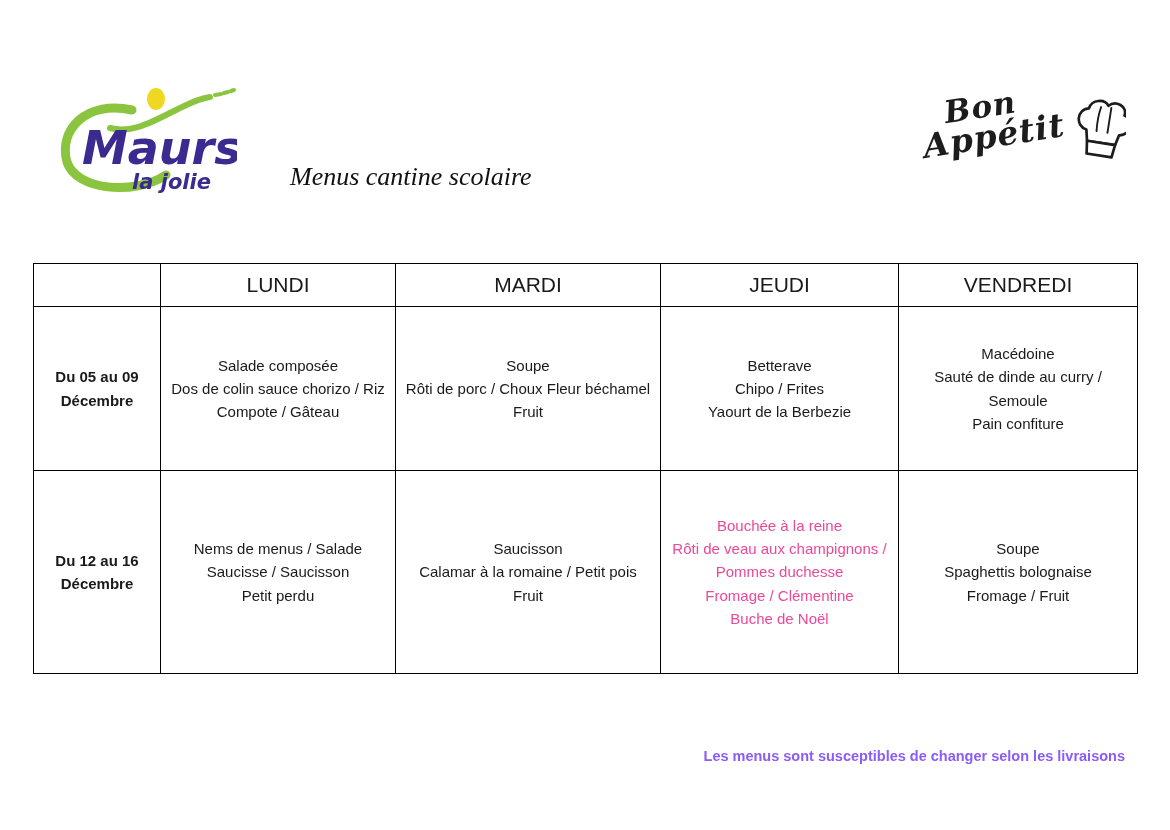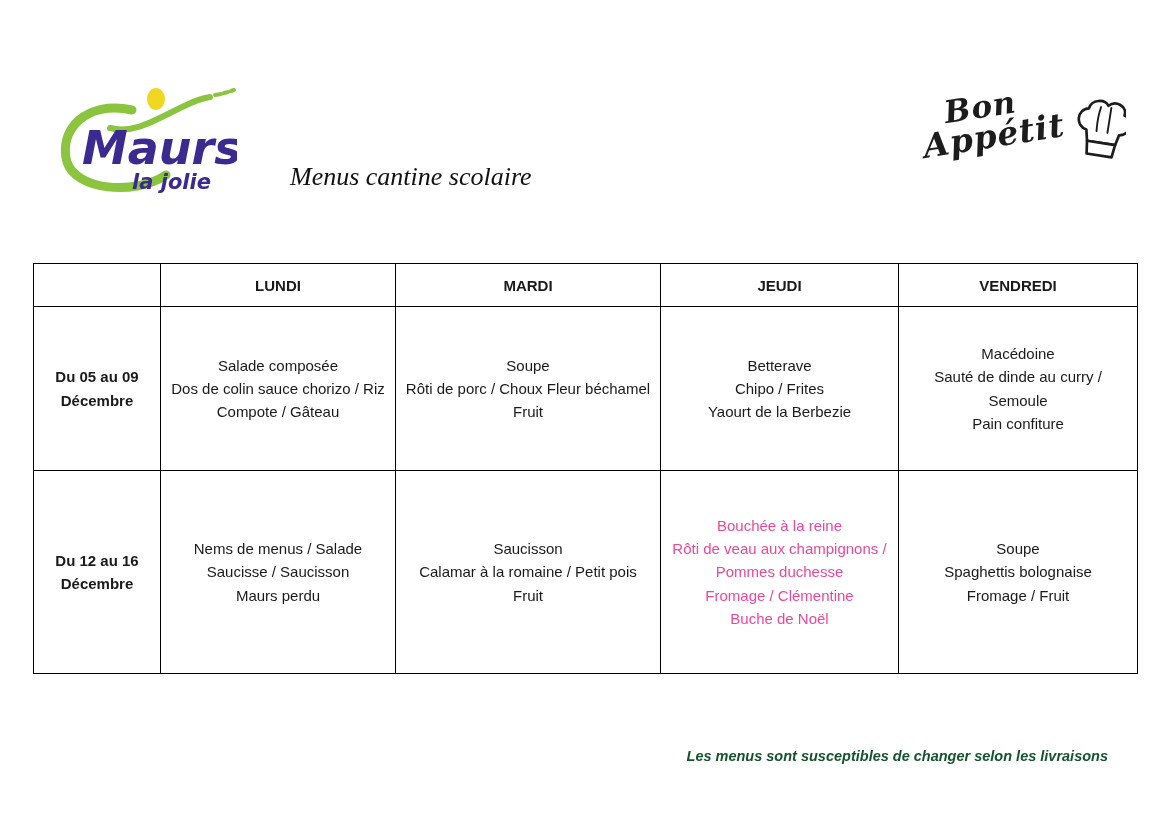--- a/index.html
+++ b/index.html
@@ -65,44 +65,43 @@
   }
   table.menu th, table.menu td {
     border: 1.6px solid #000000;
     text-align: center;
     vertical-align: middle;
     font-size: 15px;
     padding: 4px 8px;
   }
   table.menu thead th {
     height: 43px;
-    font-weight: bold;
-    font-size: 15px;
+    font-weight: normal;
+    font-size: 21px;
   }
   .row-week1 { height: 164px; }
   .row-week2 { height: 203px; }
   th.week-cell {
     font-weight: bold;
     font-size: 17.5px;
     line-height: 1.55;
     padding: 4px 4px;
   }
   td.menu-cell { line-height: 1.55; }
   td.menu-cell.highlight-red { color: #ec4899; }
   .menu-line { display: block; }
 
   
   .footer-note {
     position: absolute;
-    right: 62px;
+    right: 45px;
     top: 748px;
-    font-style: italic;
     font-weight: 600;
     font-size: 14.5px;
-    color: #14532d;
+    color: #8b5cf6;
     white-space: nowrap;
   }
 </style>
 </head>
 <body>
 
 <div class="page">
 
   <svg class="logo" width="185" height="120" viewBox="0 0 185 120">
 
@@ -178,21 +177,21 @@
         </td>
       </tr>
       <tr class="row-week2">
         <th class="week-cell">
           <span class="menu-line">Du 12 au 16</span>
           <span class="menu-line">Décembre</span>
         </th>
         <td class="menu-cell">
           <span class="menu-line">Nems de menus / Salade</span>
           <span class="menu-line">Saucisse / Saucisson</span>
-          <span class="menu-line">Maurs perdu</span>
+          <span class="menu-line">Petit perdu</span>
         </td>
         <td class="menu-cell">
           <span class="menu-line">Saucisson</span>
           <span class="menu-line">Calamar à la romaine / Petit pois</span>
           <span class="menu-line">Fruit</span>
         </td>
         <td class="menu-cell highlight-red">
           <span class="menu-line">Bouchée à la reine</span>
           <span class="menu-line">Rôti de veau aux champignons / Pommes duchesse</span>
           <span class="menu-line">Fromage / Clémentine</span>

